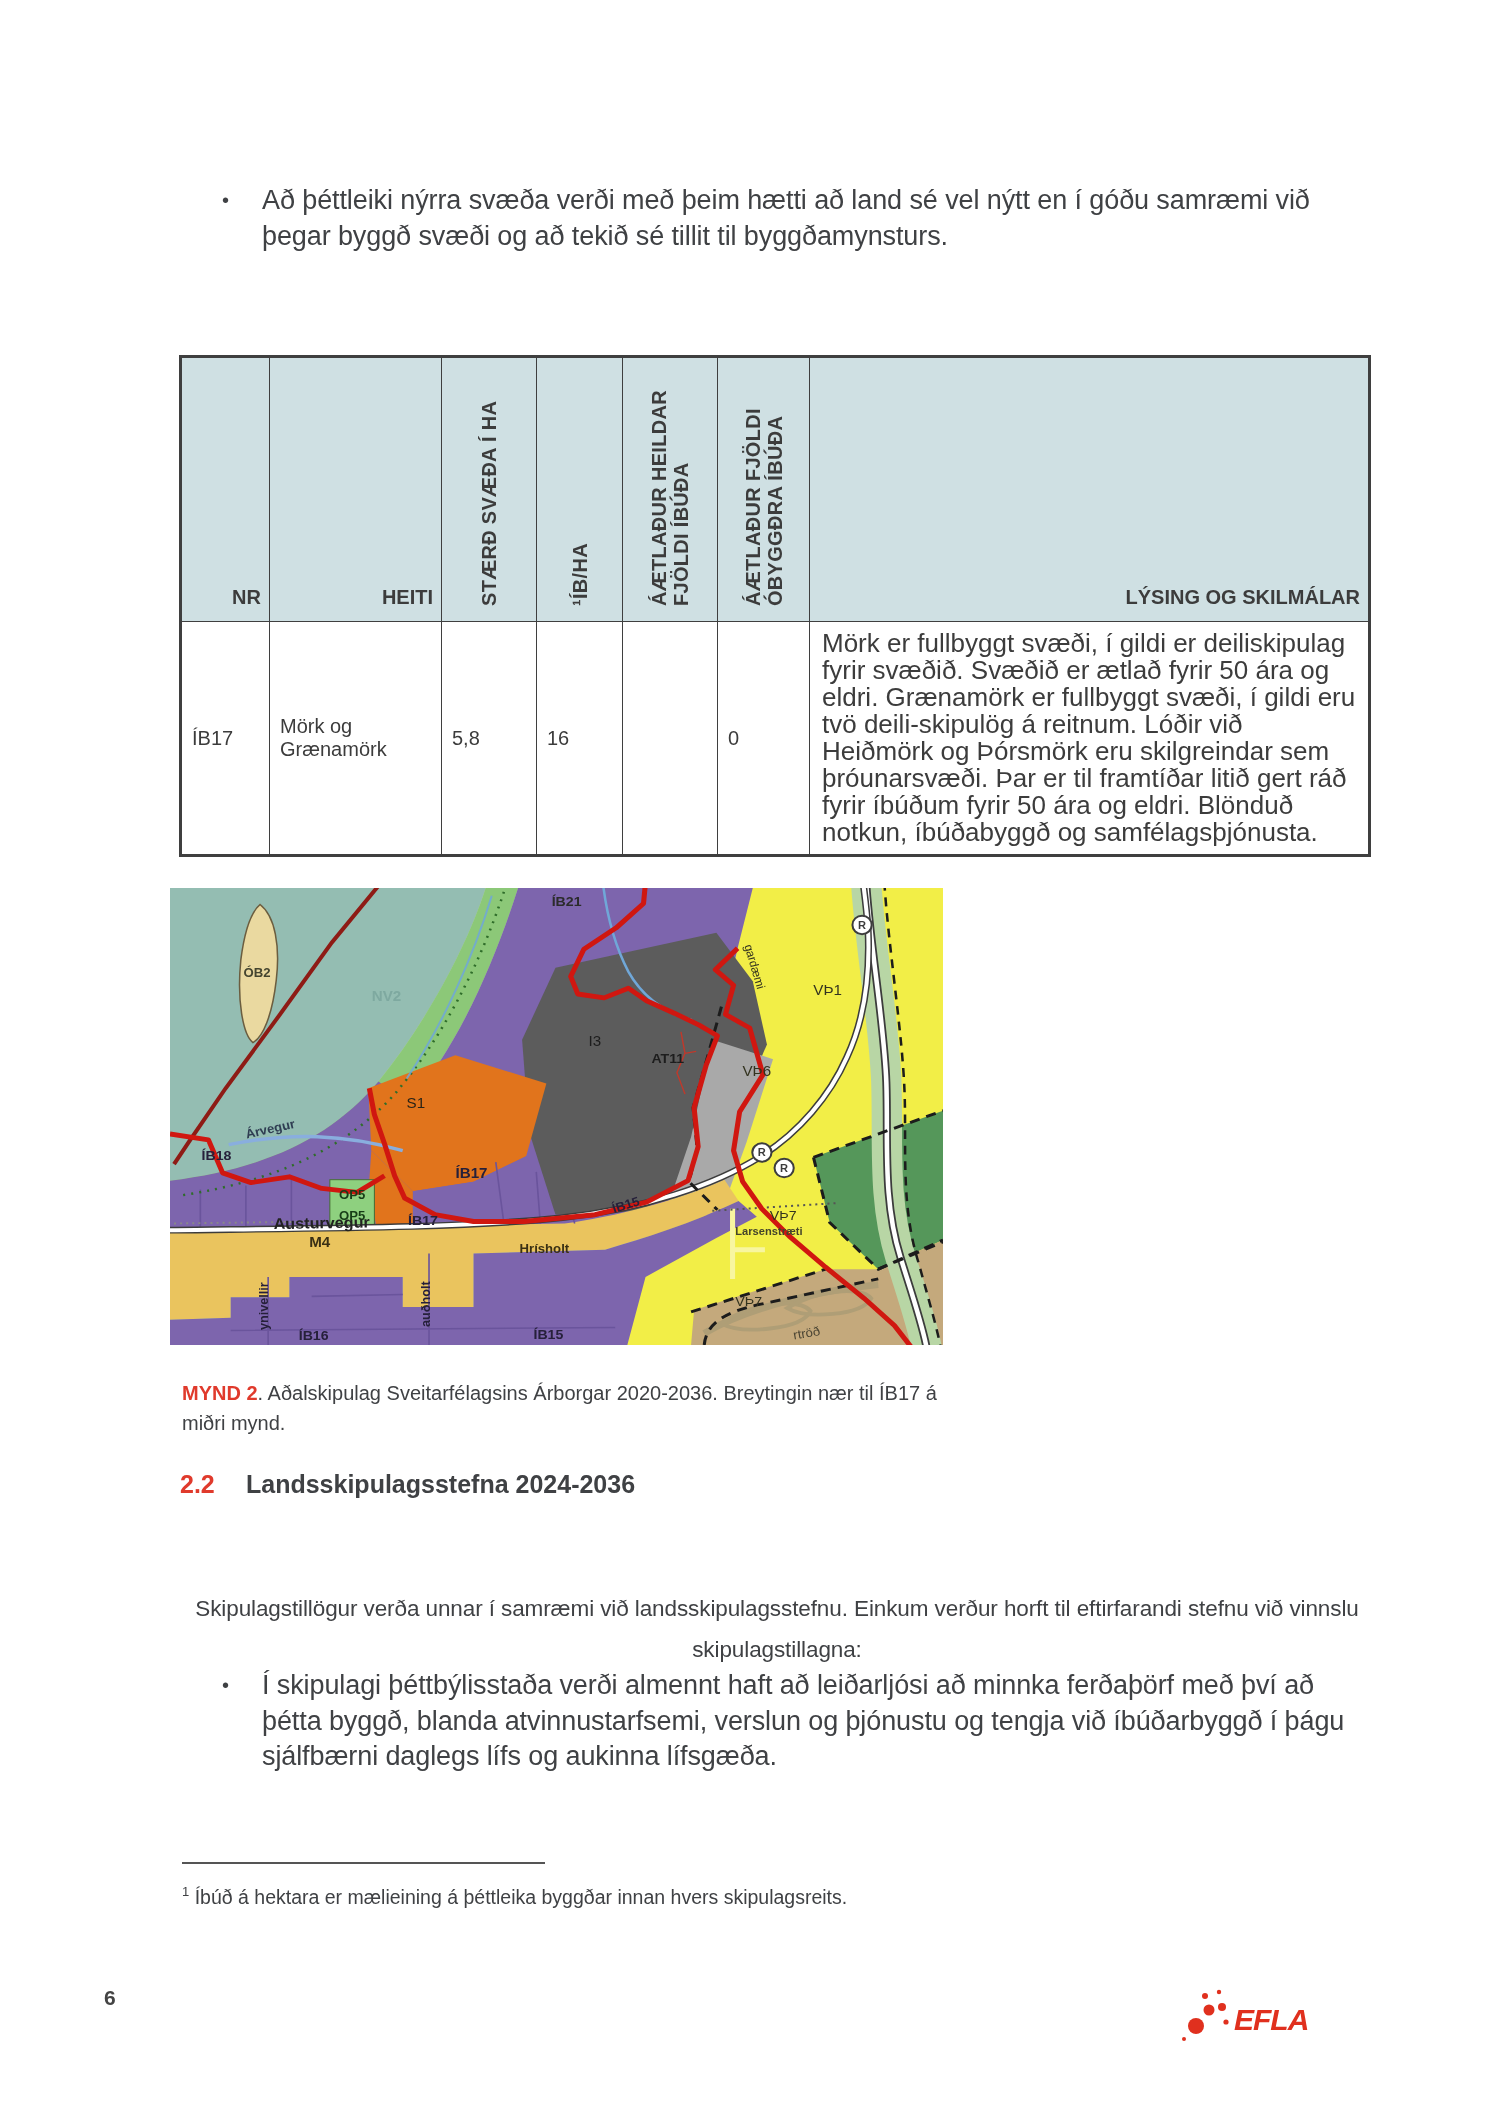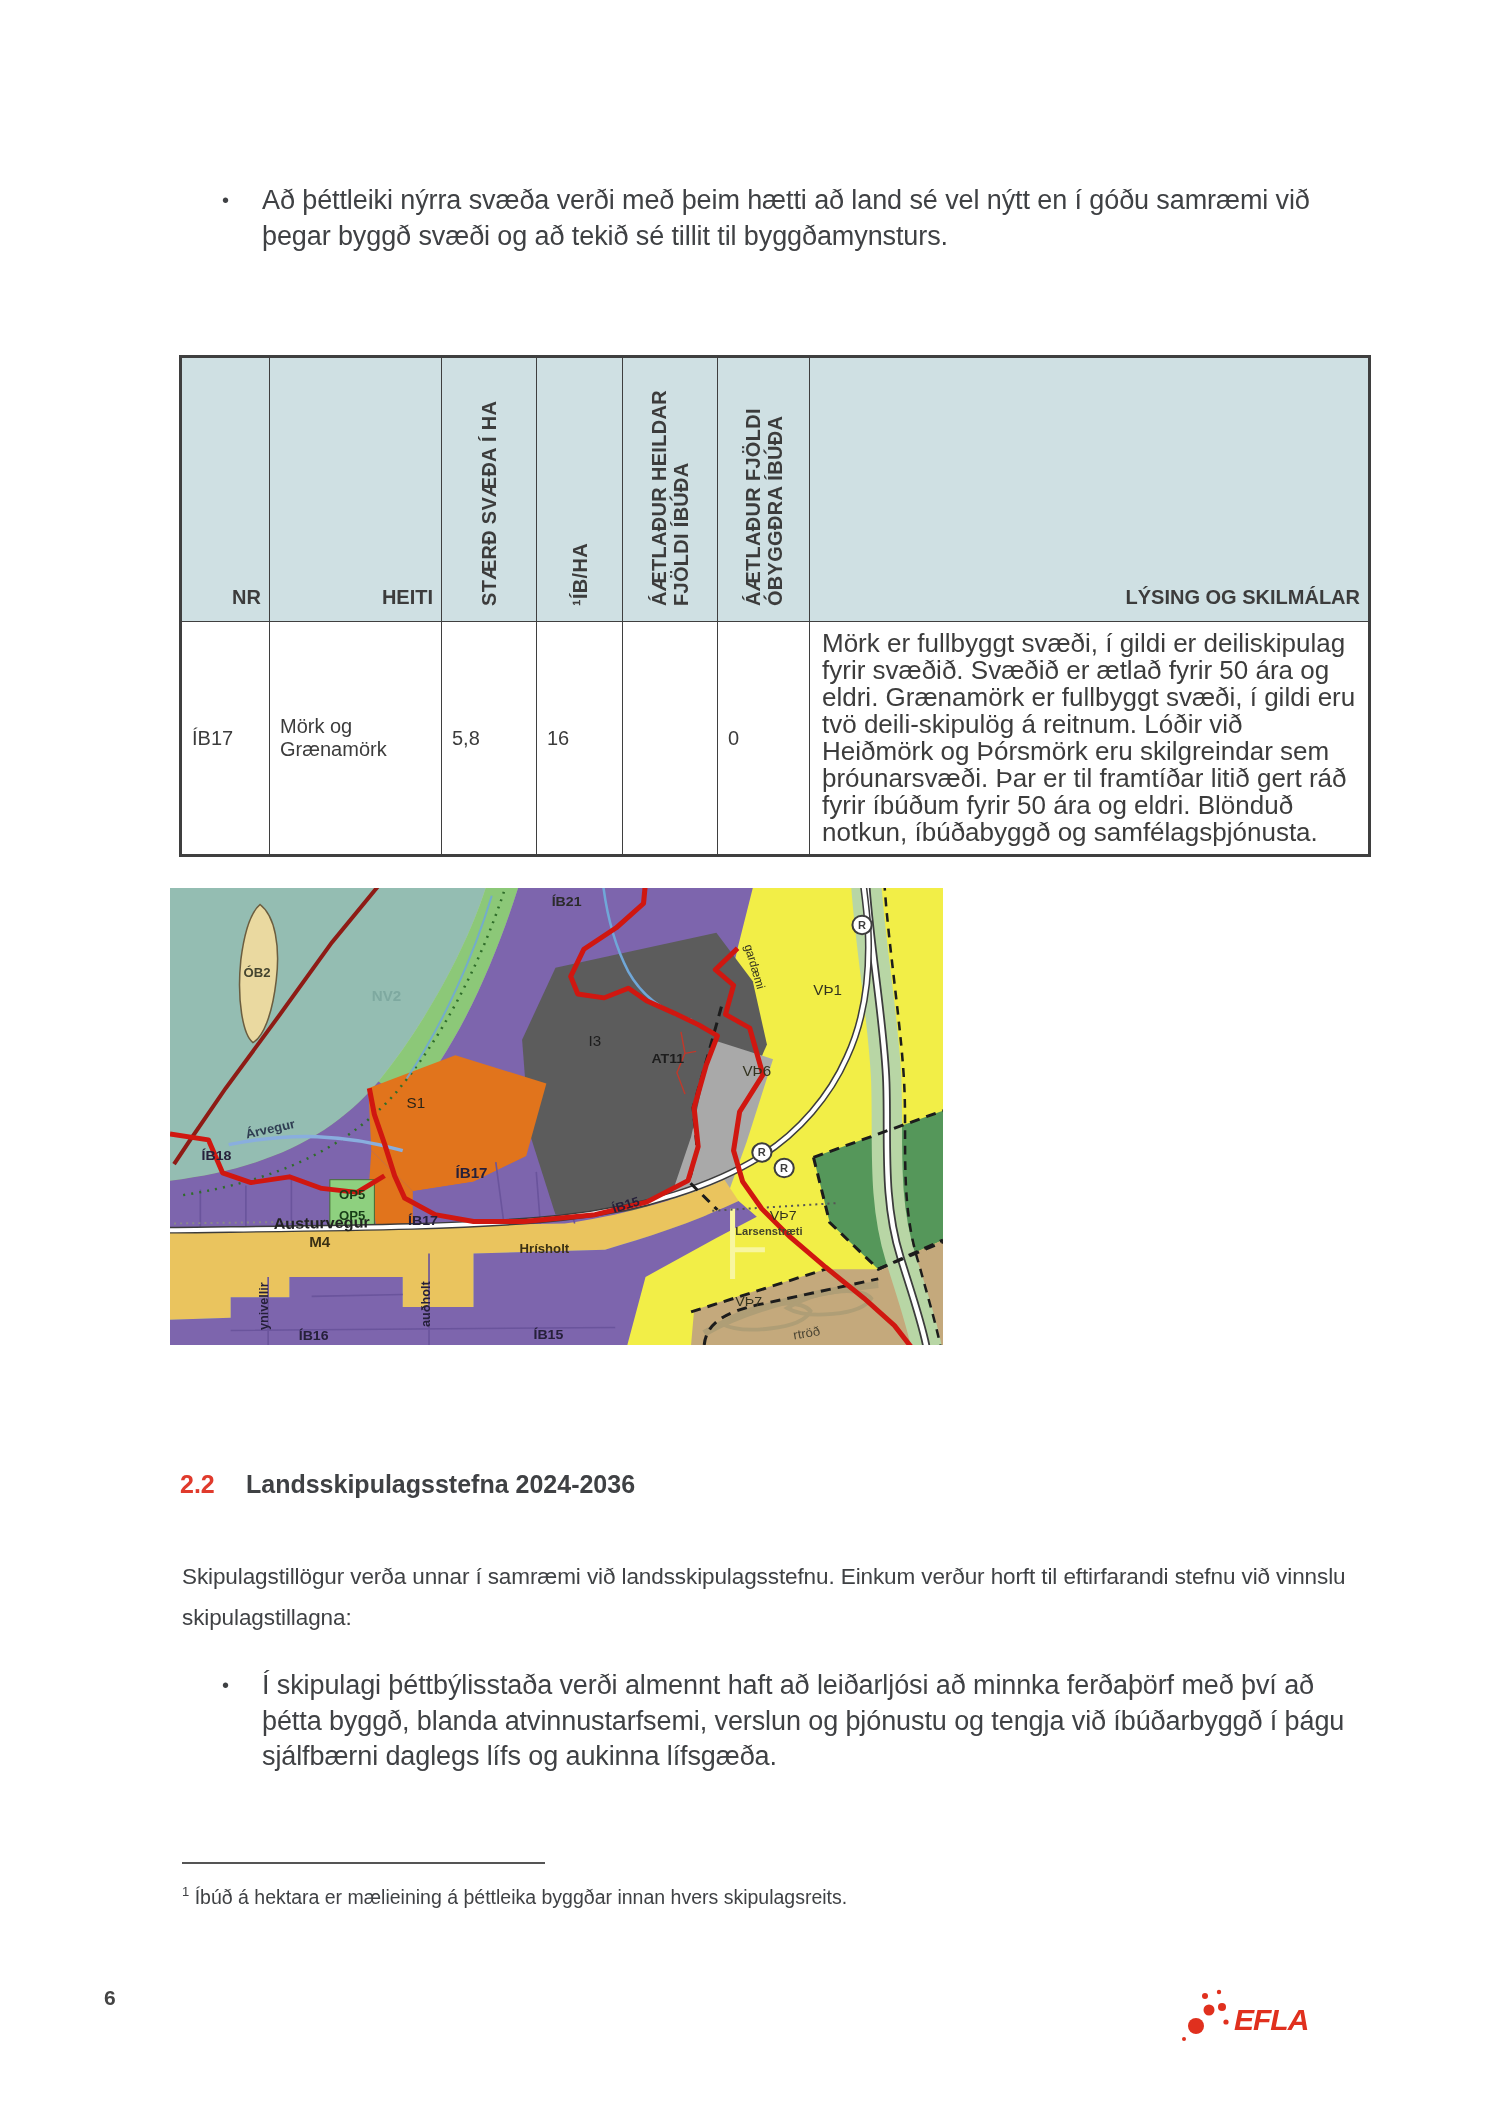--- a/index.html
+++ b/index.html
@@ -192,27 +192,30 @@
         <text x="574" y="82" font-size="12" fill="#33331f" font-weight="400" text-anchor="middle" transform="rotate(74 574 82)">gardæmi</text>
         <circle cx="684" cy="38" r="9.5" fill="#ffffff" stroke="#3d3d3d" stroke-width="2"></circle>
         <text x="684" y="42" font-size="11" fill="#3d3d3d" font-weight="700" text-anchor="middle">R</text>
         <circle cx="585" cy="272" r="9.5" fill="#ffffff" stroke="#3d3d3d" stroke-width="2"></circle>
         <text x="585" y="276" font-size="11" fill="#3d3d3d" font-weight="700" text-anchor="middle">R</text>
         <circle cx="607" cy="288" r="9.5" fill="#ffffff" stroke="#3d3d3d" stroke-width="2"></circle>
         <text x="607" y="292" font-size="11" fill="#3d3d3d" font-weight="700" text-anchor="middle">R</text>
       </g>
   </svg>
 
+  <div class="abs caption" style="left:182px;top:1378px;width:790px;">
+    <span class="cap-label">MYND 2</span><span>. Aðalskipulag Sveitarfélagsins Árborgar 2020-2036. Breytingin nær til ÍB17 á miðri mynd.</span>
+  </div>
 
   <div class="abs section-heading" style="left:180px;top:1470px;width:1190px;">
     <span class="section-num">2.2</span>
     <span>Landsskipulagsstefna 2024-2036</span>
   </div>
 
-  <div class="abs para" style="left:182px;top:1556px;width:1190px;">Skipulagstillögur verða unnar í samræmi við landsskipulagsstefnu. Einkum verður horft til eftirfarandi stefnu við vinnslu skipulagstillagna:</div>
+  <div class="abs para" style="left:182px;top:1588px;width:1190px;text-align:center;">Skipulagstillögur verða unnar í samræmi við landsskipulagsstefnu. Einkum verður horft til eftirfarandi stefnu við vinnslu skipulagstillagna:</div>
 
   <div class="abs bullet-row" style="left:222px;top:1668px;width:1150px;">
     <span class="bullet-glyph">•</span>
     <span class="bullet-text">Í skipulagi þéttbýlisstaða verði almennt haft að leiðarljósi að minnka ferðaþörf með því að þétta byggð, blanda atvinnustarfsemi, verslun og þjónustu og tengja við íbúðarbyggð í þágu sjálfbærni daglegs lífs og aukinna lífsgæða.</span>
   </div>
 
   <div class="abs footnote-rule" style="left:182px;top:1862px;width:363px;"></div>
   <div class="abs footnote" style="left:182px;top:1884px;width:1190px;">
     <sup>1</sup>
     <span>Íbúð á hektara er mælieining á þéttleika byggðar innan hvers skipulagsreits.</span>

